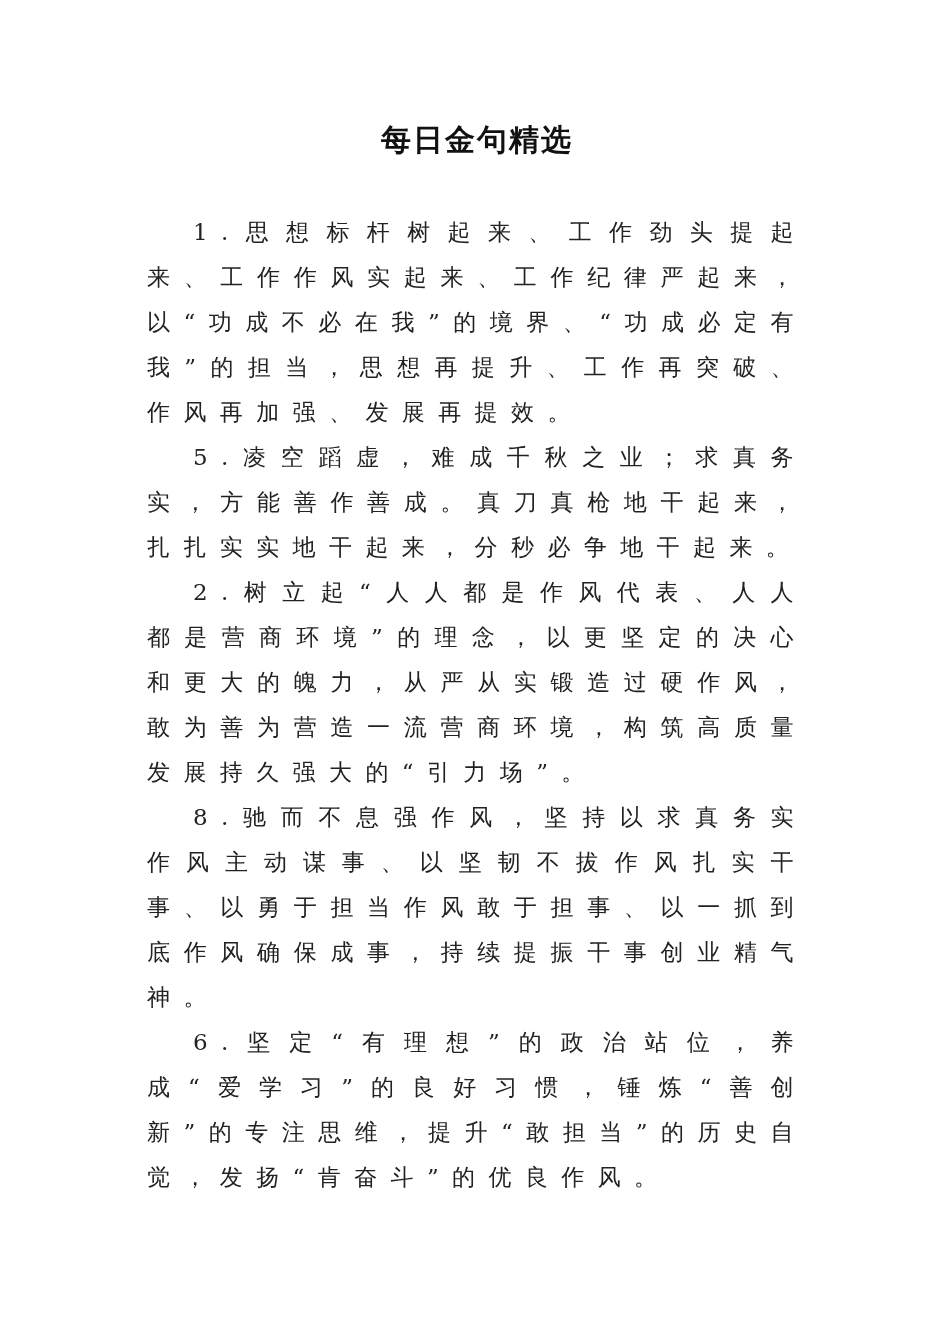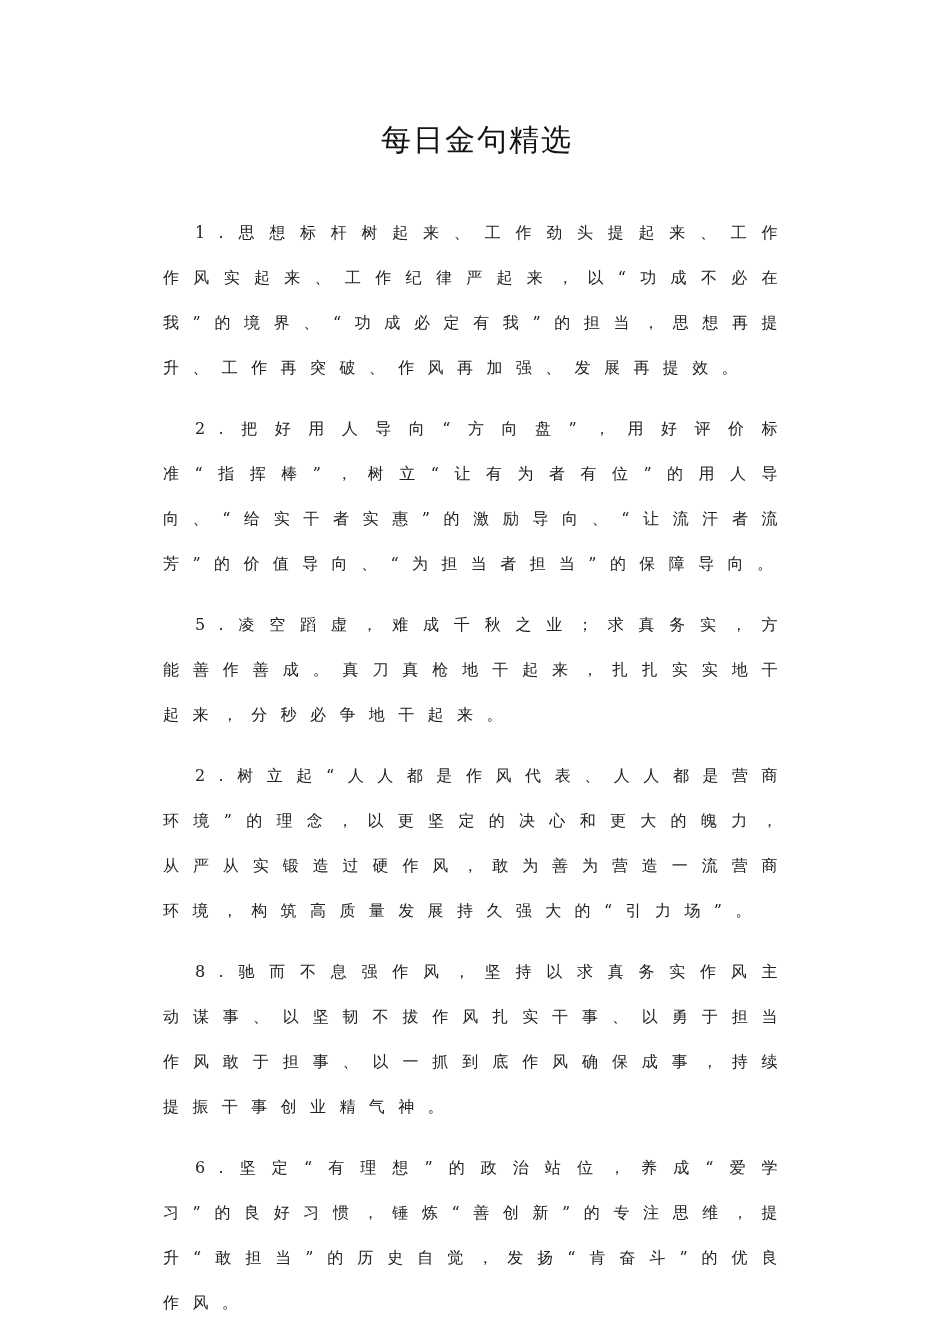--- a/index.html
+++ b/index.html
@@ -21,38 +21,37 @@
       top: 112px;
       width: 660px;
     }
     .title {
       text-align: center;
       font-size: 30px;
       letter-spacing: 2px;
       line-height: 56px;
       height: 56px;
       margin: 0 0 42px 0;
-      font-weight: normal;
+      font-weight: bold;
       color: #111;
     }
     .para {
-      margin: 16px;
-      font-size: 16px;
+      margin: 0;
+      font-size: 23px;
       line-height: 45px;
       letter-spacing: 13.4px;
       text-indent: 2em;
       text-align: justify;
       color: #222;
       word-break: break-all;
     }
   </style>
 </head>
 <body>
 
 <div class="page">
   <h1 class="title">每日金句精选</h1>
   <p class="para">1.思想标杆树起来、工作劲头提起来、工作作风实起来、工作纪律严起来，以“功成不必在我”的境界、“功成必定有我”的担当，思想再提升、工作再突破、作风再加强、发展再提效。</p>
-  <p class="para">2.把好用人导向“方向盘”，用好评价标准“指挥棒”，树立“让有为者有位”的用人导向、“给实干者实惠”的激励导向、“让流汗者流芳”的价值导向、“为担当者担当”的保障导向。</p>
   <p class="para">5.凌空蹈虚，难成千秋之业；求真务实，方能善作善成。真刀真枪地干起来，扎扎实实地干起来，分秒必争地干起来。</p>
   <p class="para">2.树立起“人人都是作风代表、人人都是营商环境”的理念，以更坚定的决心和更大的魄力，从严从实锻造过硬作风，敢为善为营造一流营商环境，构筑高质量发展持久强大的“引力场”。</p>
   <p class="para">8.驰而不息强作风，坚持以求真务实作风主动谋事、以坚韧不拔作风扎实干事、以勇于担当作风敢于担事、以一抓到底作风确保成事，持续提振干事创业精气神。</p>
   <p class="para">6.坚定“有理想”的政治站位，养成“爱学习”的良好习惯，锤炼“善创新”的专注思维，提升“敢担当”的历史自觉，发扬“肯奋斗”的优良作风。</p>
 </div>
 
 </body></html>

